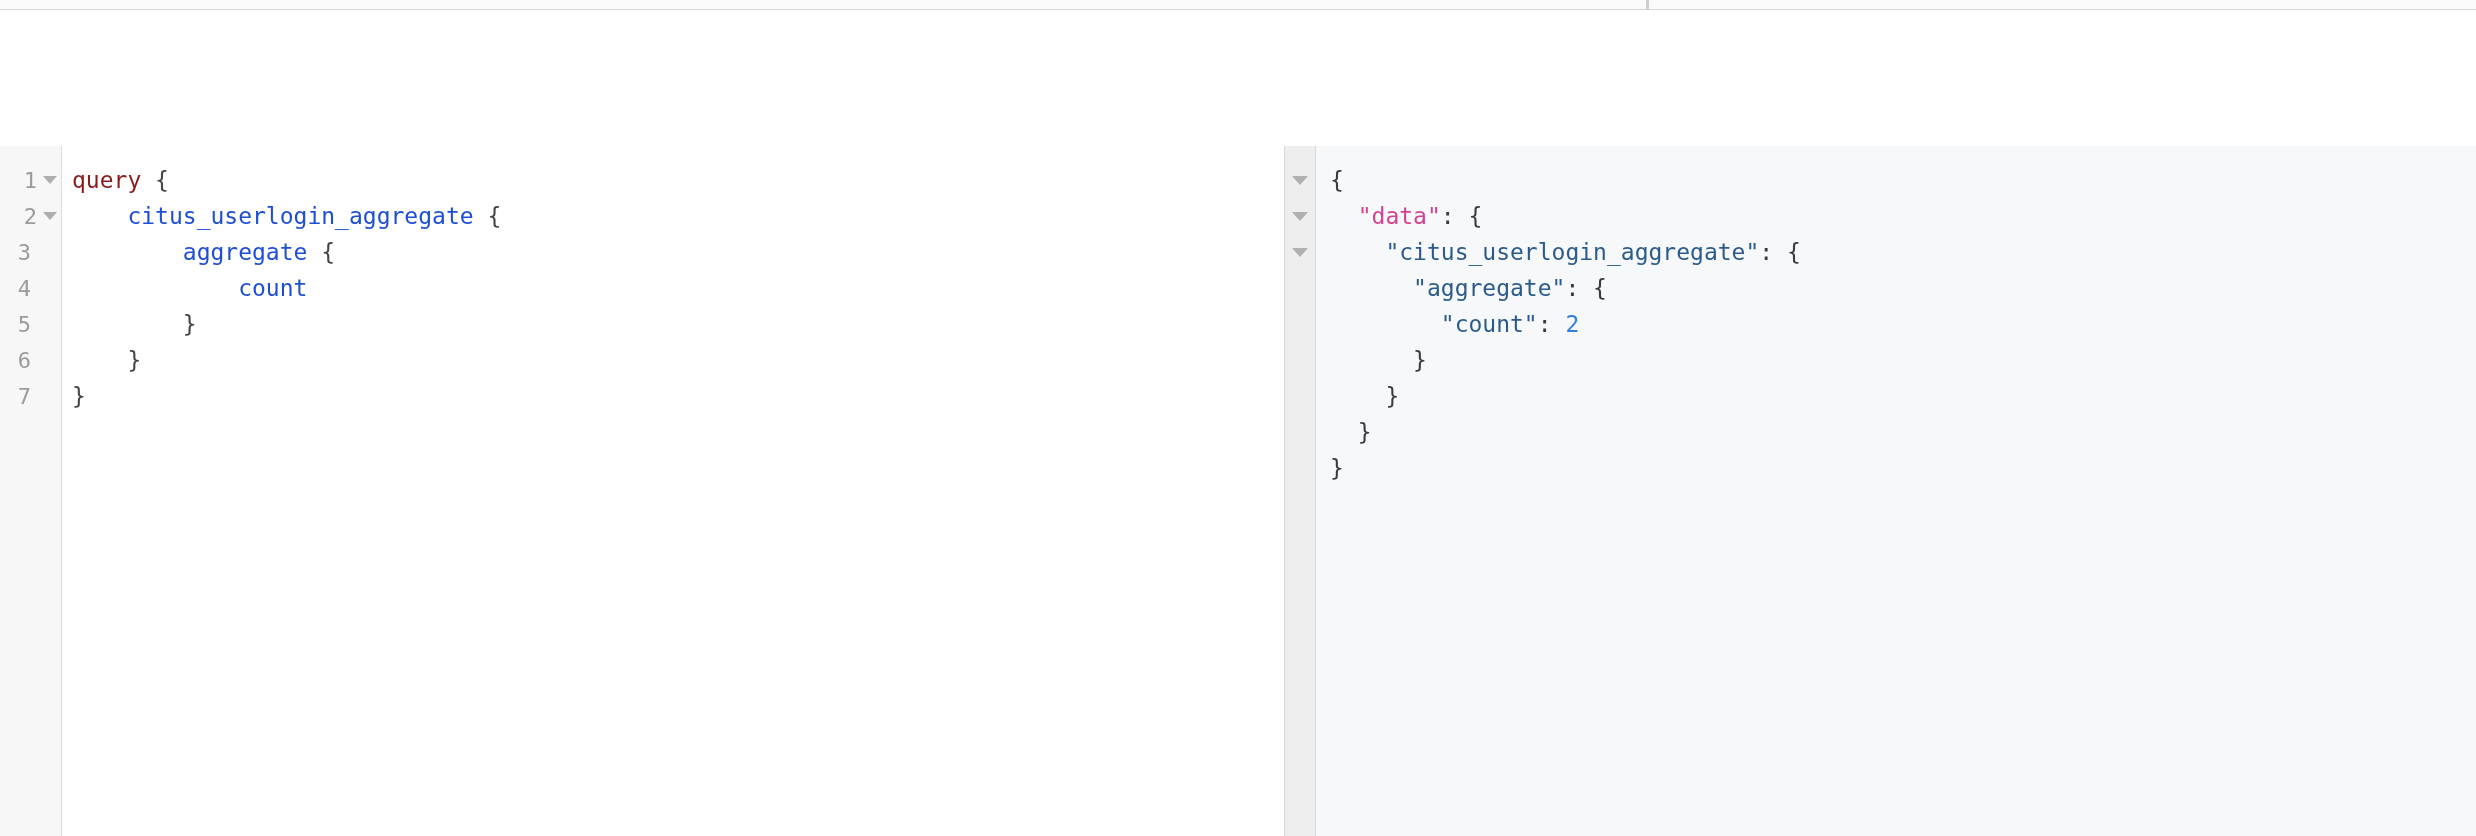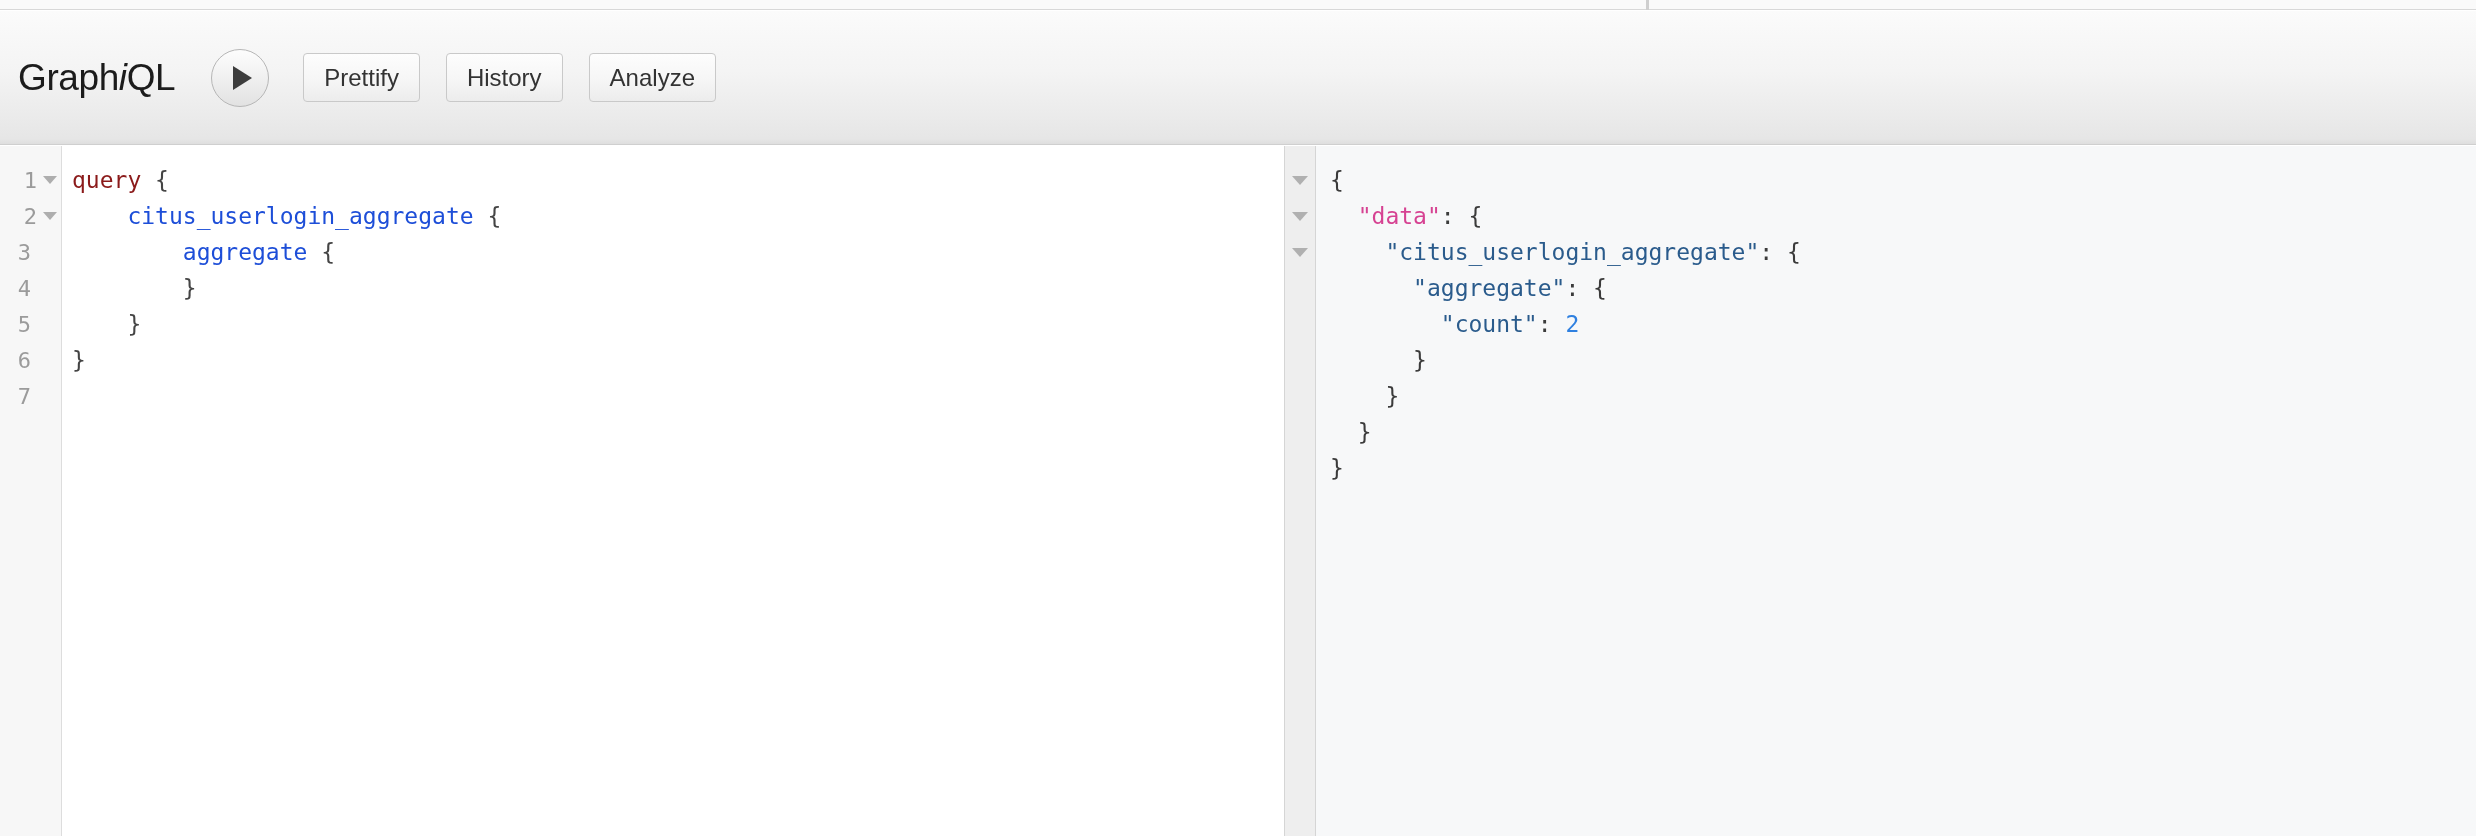--- a/index.html
+++ b/index.html
@@ -209,32 +209,20 @@
 </style>
 </head>
 <body>
 
 <div id="app">
 
   <div class="top-strip">
     <div class="top-strip-notch"></div>
   </div>
 
-  <div class="toolbar">
-
-    <div class="logo"><span>Graph</span><span class="it">i</span><span>QL</span></div>
-
-    <div class="exec-button">
-      <div class="exec-triangle"></div>
-    </div>
-
-    <button class="tb-btn">Prettify</button>
-    <button class="tb-btn">History</button>
-    <button class="tb-btn">Analyze</button>
-  </div>
 
   <div class="editors">
 
     <div class="query-pane">
 
       <div class="gutter">
         <div class="gutter-row">
             <span class="line-no">1</span>
             <span class="fold-caret"></span>
           </div>
@@ -261,20 +249,21 @@
         <div class="gutter-row">
             <span class="line-no">7</span>
             <span class="fold-spacer"></span>
           </div>
       </div>
 
       <div class="code">
         <div class="code-line"><span></span><span class="k-query">query</span><span class="k-punct"> {</span></div>
         <div class="code-line"><span>    </span><span class="k-field">citus_userlogin_aggregate</span><span class="k-punct"> {</span></div>
         <div class="code-line"><span>        </span><span class="k-field">aggregate</span><span class="k-punct"> {</span></div>
+        <div class="code-line"><span>            </span><span class="k-field">count</span></div>
         <div class="code-line"><span>        </span><span class="k-punct">}</span></div>
         <div class="code-line"><span>    </span><span class="k-punct">}</span></div>
         <div class="code-line"><span></span><span class="k-punct">}</span></div>
       </div>
     </div>
 
     <div class="result-gutter">
       <div class="rg-row">
           <span class="rg-caret"></span>
         </div>

